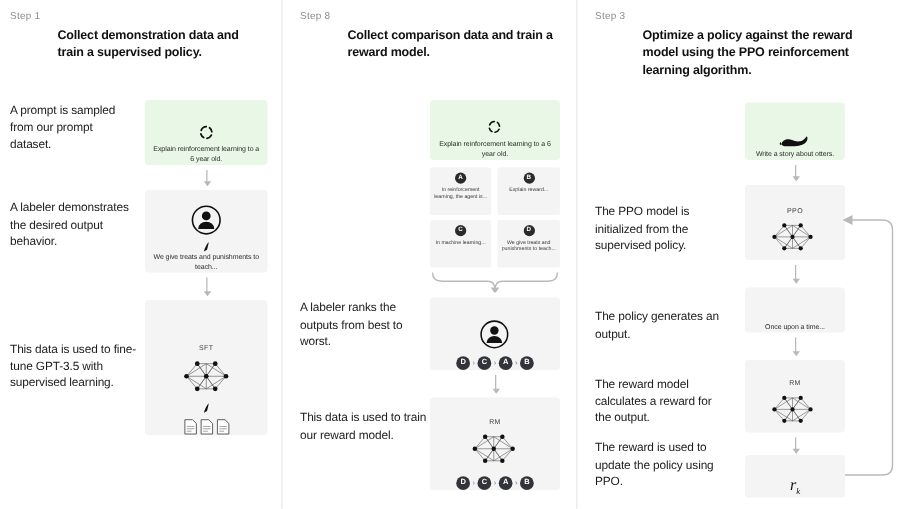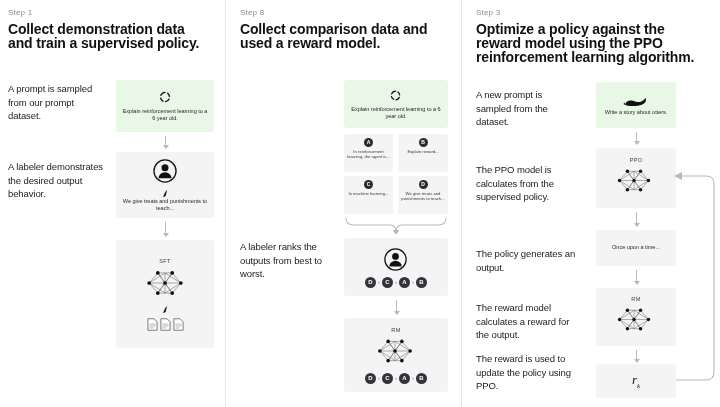--- a/index.html
+++ b/index.html
@@ -15,32 +15,32 @@
   .col{position:absolute;top:0;height:397px;}
   .col1{left:0;width:226px;}
   .col2{left:226px;width:236px;}
   .col3{left:462px;width:258px;}
   .divider{position:absolute;top:0;width:1px;height:407px;background:#e9e9e9;}
 
   .step-label{
     font-size:8px;color:#8b8b8b;letter-spacing:.2px;
   }
   .step-title{
-    font-size:14px;font-weight:bold;line-height:14px;color:#111;
-    letter-spacing:-.15px;margin-top:5px;
+    font-size:10px;font-weight:bold;line-height:14px;color:#111;
+    letter-spacing:-.15px;margin-top:5px;margin-left:38px;
   }
   .caption{
     position:absolute;font-size:9.5px;line-height:13.5px;color:#1b1b1b;
     letter-spacing:-.1px;
   }
 
   
   .card{
     position:absolute;background:#f4f4f4;border-radius:3px;
-    display:flex;flex-direction:column;align-items:center;justify-content:center;
+    display:flex;flex-direction:column;align-items:center;justify-content:flex-end;
   }
   .card.green{background:#e9f8e6;}
   .card-text{
     font-size:5.6px;line-height:7.4px;text-align:center;color:#2b2b2b;
     padding:0 5px;letter-spacing:-.05px;
   }
   .card-label{font-size:5.6px;color:#444;letter-spacing:.3px;margin-bottom:2px;}
 
   .arrow{position:absolute;width:1px;background:#b9b9b9;}
   .arrow:after{
@@ -91,20 +91,21 @@
   <div class="divider" style="left:461px;"></div>
 
   <div class="col col1">
     <div style="position:absolute;left:8px;top:8px;width:200px;">
       <div class="step-label">Step 1</div>
       <div class="step-title">Collect demonstration data and train a supervised policy.</div>
     </div>
 
     <div class="caption" style="left:8px;top:160px;width:104px;">A labeler demonstrates the desired output behavior.</div>
     <div class="caption" style="left:8px;top:82px;width:100px;">A prompt is sampled from our prompt dataset.</div>
+    <div class="caption" style="left:8px;top:273px;width:104px;">This data is used to fine-tune GPT-3.5 with supervised learning.</div>
 
     <div class="card green" style="left:116px;top:80px;width:98px;height:52px;">
       <span class="loopicon">
         <svg viewBox="0 0 24 24" width="14" height="14">
           <g fill="none" stroke="#111" stroke-width="2.4" stroke-linecap="round">
             <path d="M5 9 A8 8 0 0 1 12 4"></path>
               <path d="M16.5 5.5 A8 8 0 0 1 19.6 11"></path>
             <path d="M19 15.5 A8 8 0 0 1 13 20"></path>
               <path d="M8.5 19 A8 8 0 0 1 4.6 14"></path>
           </g>
@@ -182,24 +183,25 @@
               </g>
             </svg>
         </span>
       </div>
     </div>
   </div>
 
   <div class="col col2">
     <div style="position:absolute;left:14px;top:8px;width:210px;">
       <div class="step-label">Step 8</div>
-      <div class="step-title">Collect comparison data and used a reward model.</div>
+      <div class="step-title">Collect comparison data and train a reward model.</div>
     </div>
 
     <div class="caption" style="left:14px;top:240px;width:104px;">A labeler ranks the outputs from best to worst.</div>
+    <div class="caption" style="left:14px;top:328px;width:104px;">This data is used to train our reward model.</div>
 
     <div class="card green" style="left:118px;top:80px;width:104px;height:48px;">
       <span class="loopicon">
         <svg viewBox="0 0 24 24" width="13" height="13">
           <g fill="none" stroke="#111" stroke-width="2.4" stroke-linecap="round">
             <path d="M5 9 A8 8 0 0 1 12 4"></path>
               <path d="M16.5 5.5 A8 8 0 0 1 19.6 11"></path>
             <path d="M19 15.5 A8 8 0 0 1 13 20"></path>
               <path d="M8.5 19 A8 8 0 0 1 4.6 14"></path>
           </g>
@@ -283,22 +285,21 @@
       </div>
     </div>
   </div>
 
   <div class="col col3">
     <div style="position:absolute;left:14px;top:8px;width:230px;">
       <div class="step-label">Step 3</div>
       <div class="step-title">Optimize a policy against the reward model using the PPO reinforcement learning algorithm.</div>
     </div>
 
-    <div class="caption" style="left:14px;top:88px;width:100px;">A new prompt is sampled from the dataset.</div>
-    <div class="caption" style="left:14px;top:163px;width:108px;">The PPO model is calculates from the supervised policy.</div>
+    <div class="caption" style="left:14px;top:163px;width:108px;">The PPO model is initialized from the supervised policy.</div>
     <div class="caption" style="left:14px;top:247px;width:108px;">The policy generates an output.</div>
     <div class="caption" style="left:14px;top:301px;width:108px;">The reward model calculates a reward for the output.</div>
     <div class="caption" style="left:14px;top:352px;width:108px;">The reward is used to update the policy using PPO.</div>
 
     <div class="card green" style="left:134px;top:82px;width:80px;height:46px;">
       <span class="otter">
         <svg viewBox="0 0 52 22" width="26" height="12">
           <path d="M4 16 C6 9 12 7 18 8 C23 9 28 12 34 11 C40 10 43 5 45 3 C47 6 46 11 42 14 C37 18 28 19 20 19 C12 19 6 19 4 16 Z" fill="#111"></path>
           <path d="M3 17 C1 16 1 13 3 12 C4 14 4 16 3 17 Z" fill="#111"></path>
         </svg>

